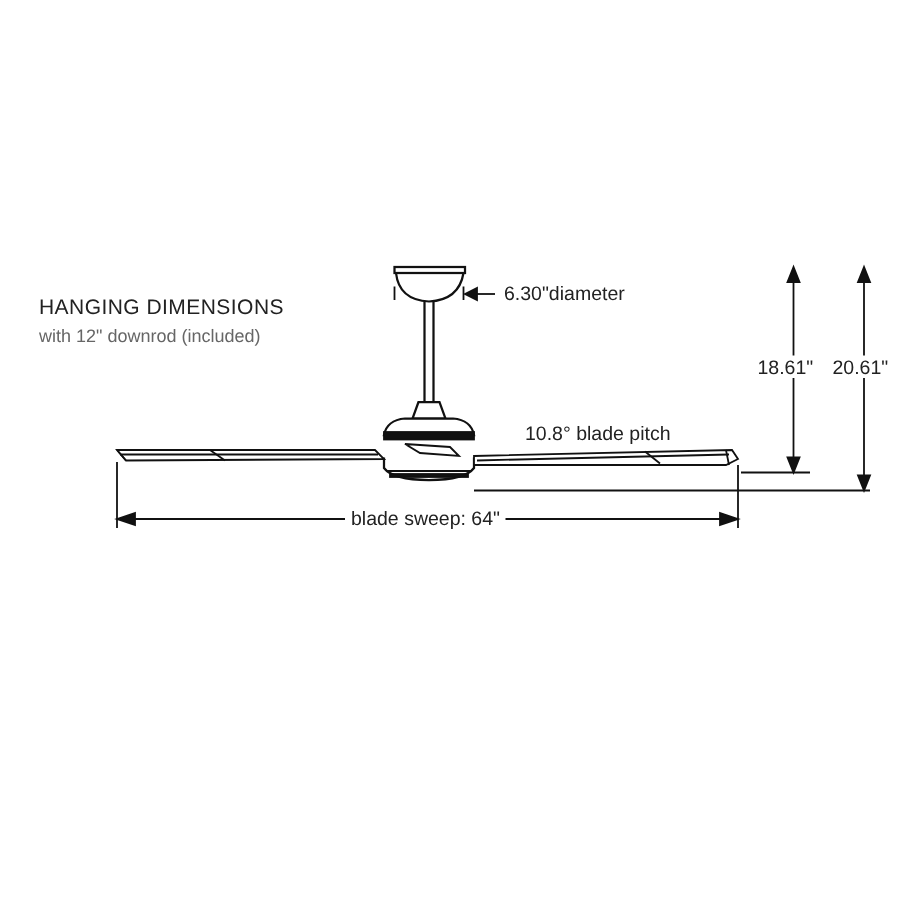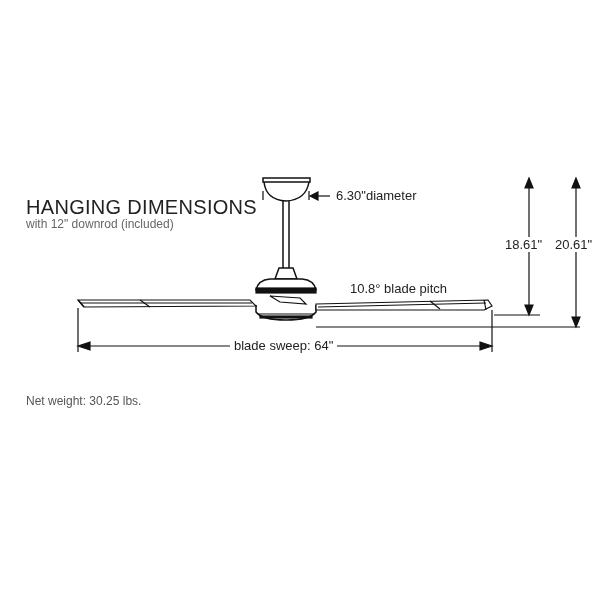--- a/index.html
+++ b/index.html
@@ -1,17 +1,17 @@
 <!DOCTYPE html>
 <html><head>
 <meta charset="utf-8">
 <style>
   html, body { margin: 0; padding: 0; background: #ffffff; }
   #stage { position: relative; width: 600px; height: 600px; background: #ffffff; overflow: hidden; font-family: "Liberation Sans", sans-serif; }
-  .title { position: absolute; left: 26px; top: 196px; font-size: 20px; color: #222222; letter-spacing: 0.3px; }
+  .title { position: absolute; left: 26px; top: 196px; font-size: 14px; color: #222222; letter-spacing: 0.3px; }
   .subtitle { position: absolute; left: 26px; top: 217px; font-size: 12px; color: #666666; }
   .lbl { position: absolute; font-size: 13px; color: #222222; white-space: nowrap; background: #ffffff; }
   .weight { position: absolute; left: 26px; top: 394px; font-size: 12px; color: #555555; }
   svg { position: absolute; left: 0; top: 0; }
 </style>
 </head>
 <body>
 
 <div id="stage">
   <svg width="600" height="600" viewBox="0 0 600 600">
@@ -75,14 +75,13 @@
     </g>
   </svg>
 
   <div class="title">HANGING DIMENSIONS</div>
   <div class="subtitle">with 12" downrod (included)</div>
   <div class="lbl" style="left:336px; top:188px;">6.30"diameter</div>
   <div class="lbl" style="left:350px; top:281px; background:transparent;">10.8° blade pitch</div>
   <div class="lbl" style="left:505px; top:237px;">18.61"</div>
   <div class="lbl" style="left:555px; top:237px;">20.61"</div>
   <div class="lbl" style="left:230px; top:338px; padding:0 4px;">blade sweep: 64"</div>
-  <div class="weight">Net weight: 30.25 lbs.</div>
 </div>
 
 </body></html>

